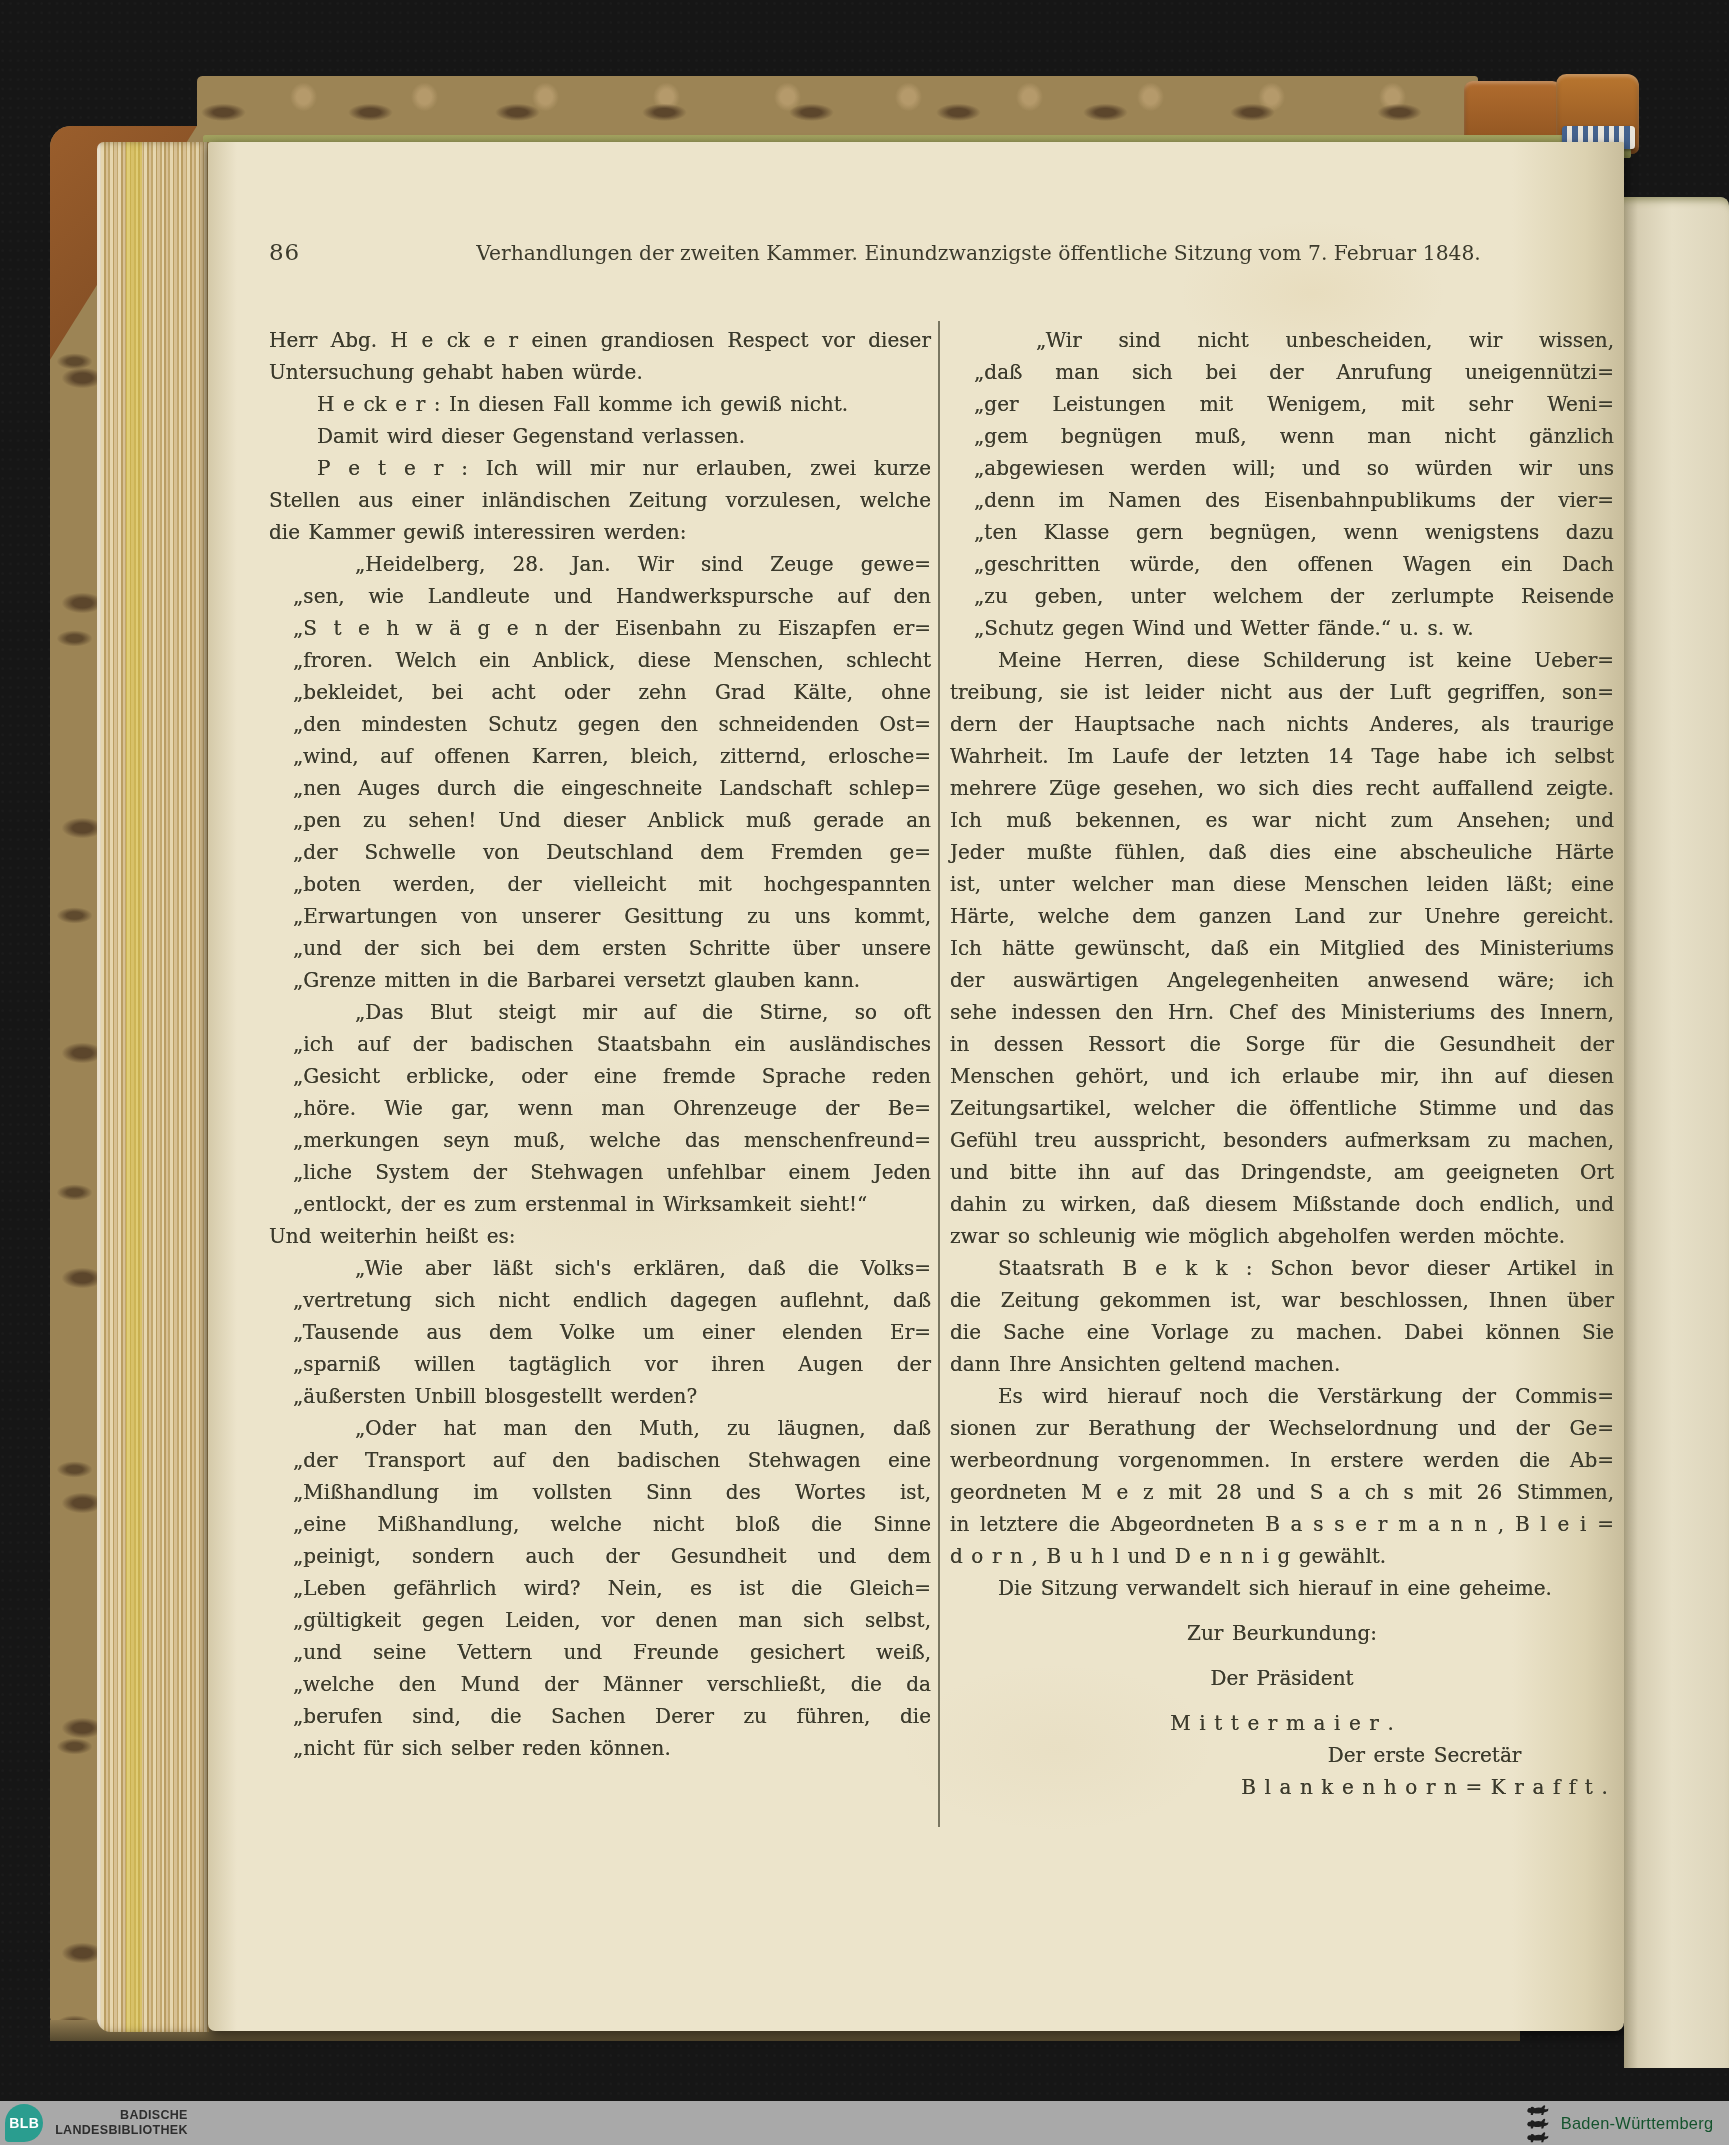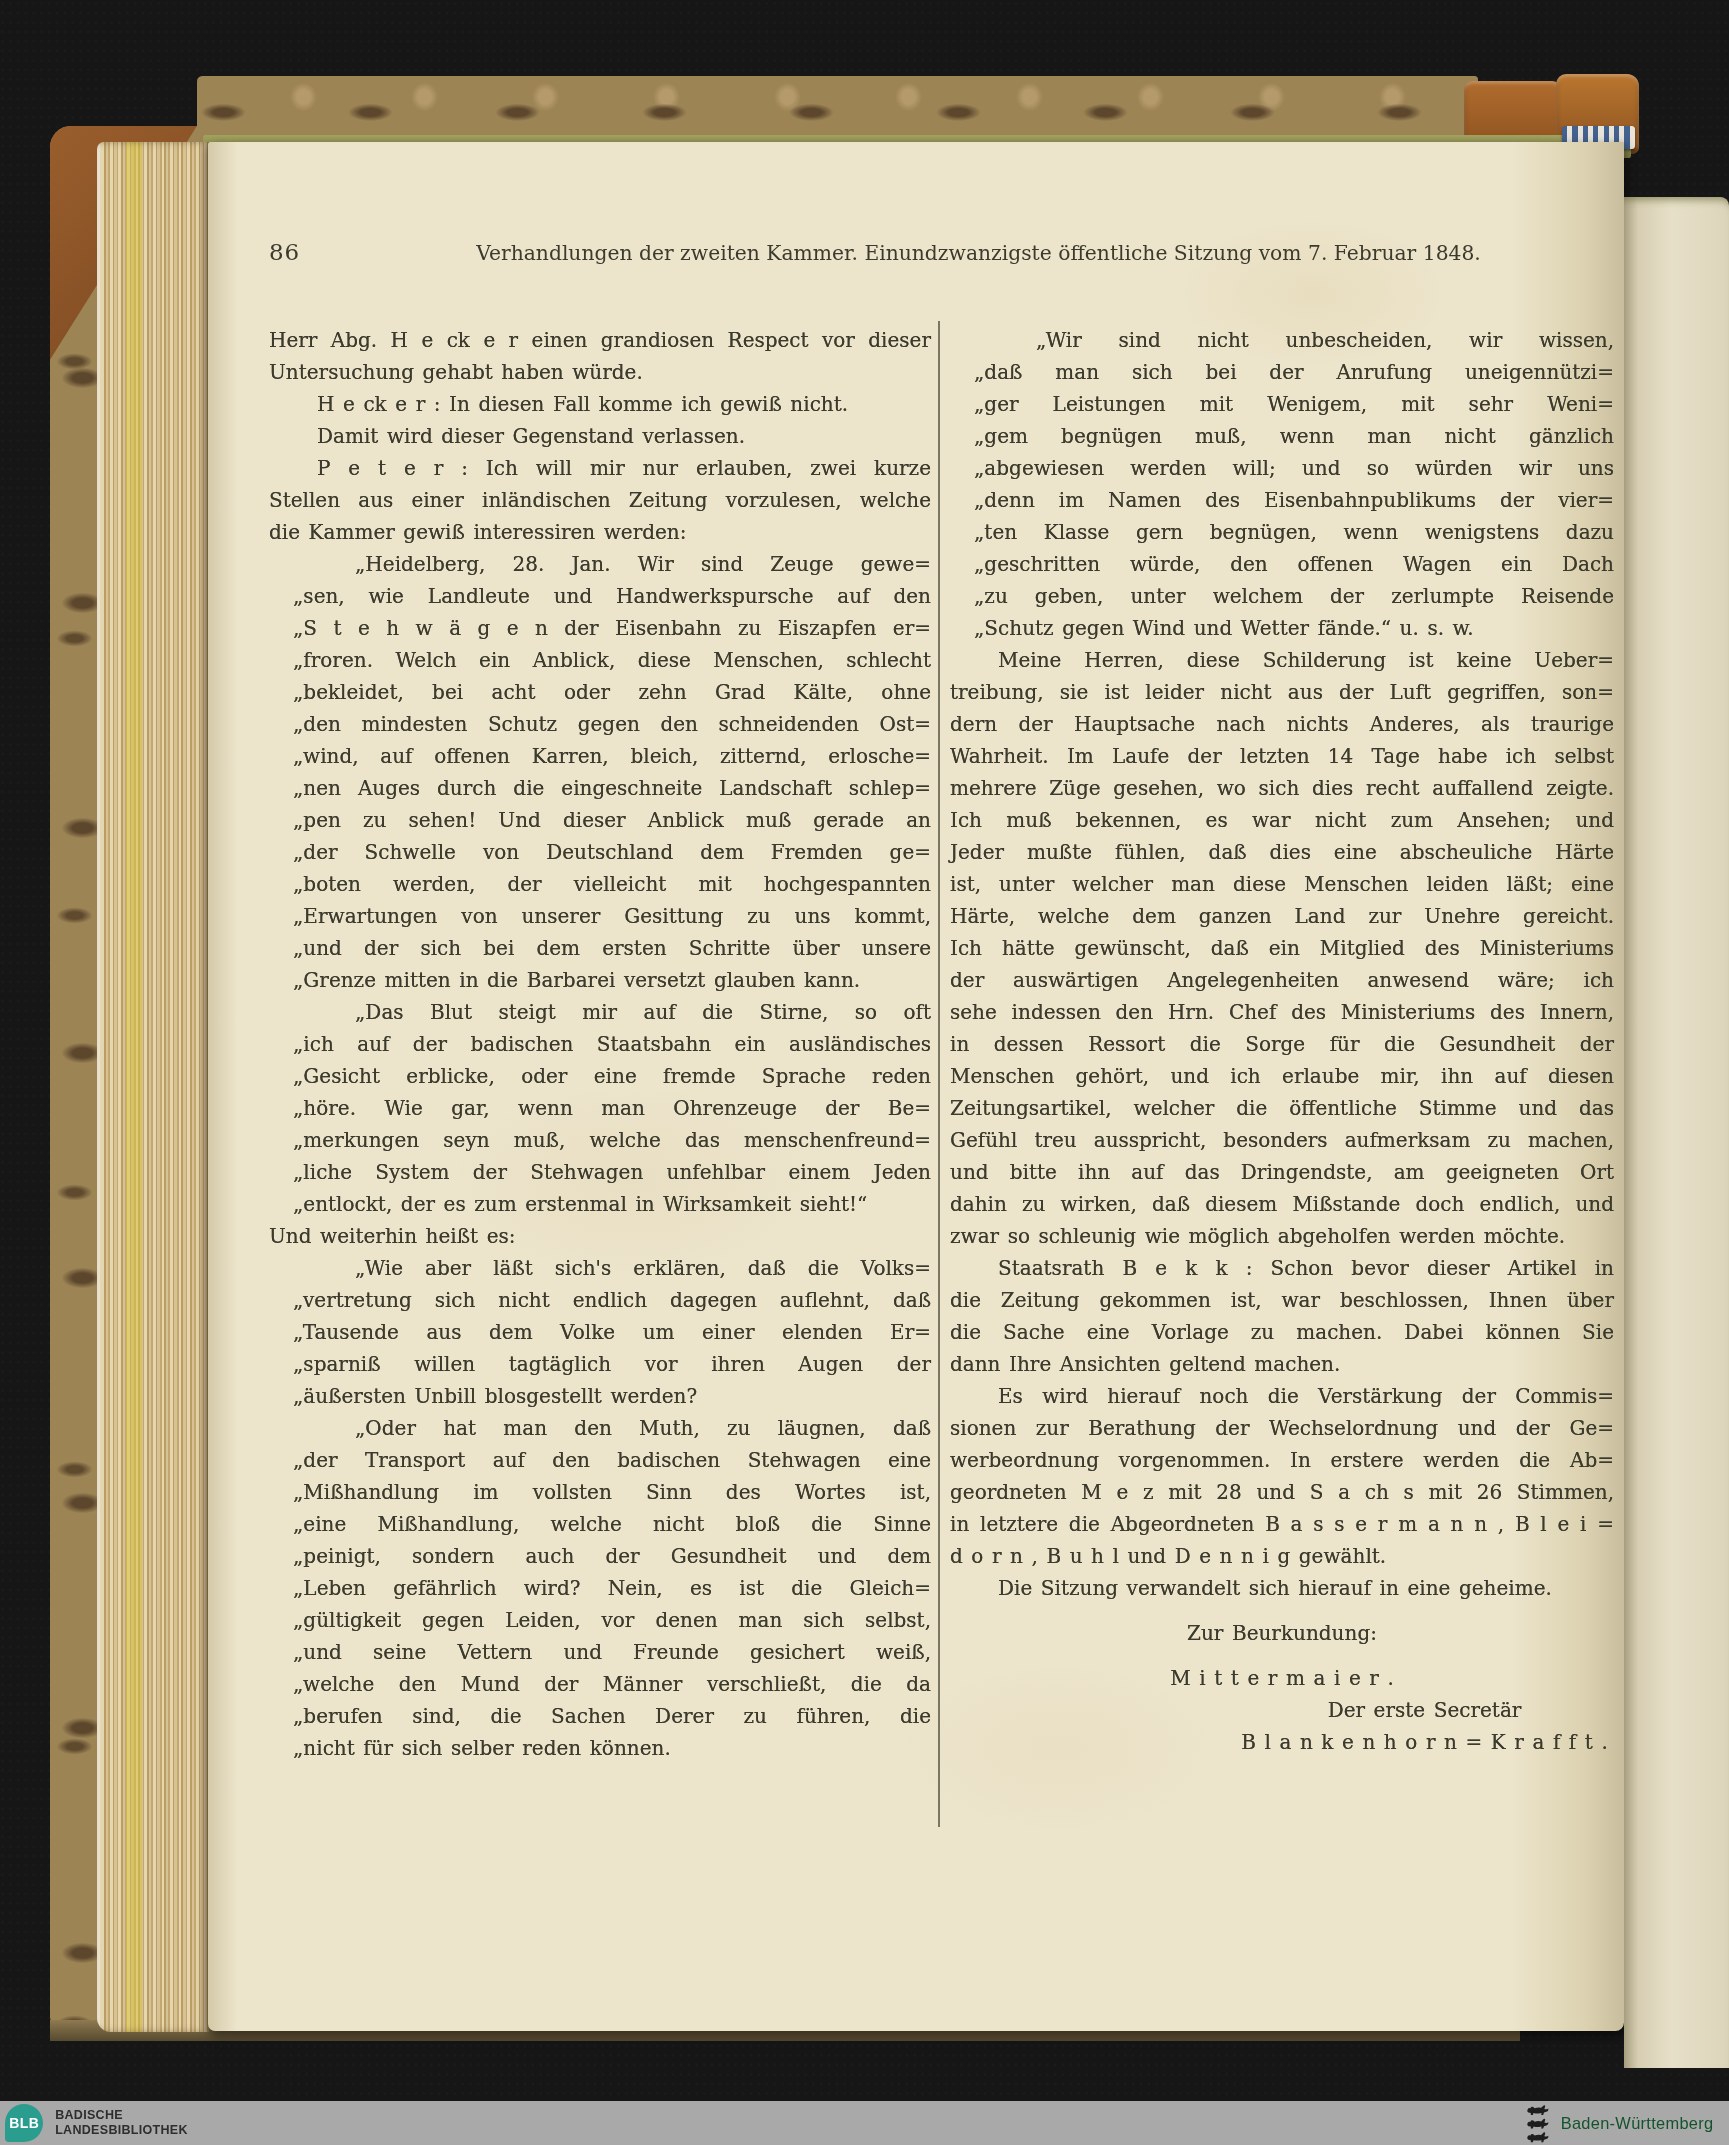--- a/index.html
+++ b/index.html
@@ -78,21 +78,21 @@
   .fe,.pe,.qe{text-align-last:left;}
   .p,.pe{padding-left:48px;}
   .q,.qe{padding-left:24px;}
   .qo{padding-left:86px;text-align-last:justify;}
   .c{text-align:center;text-align-last:center;padding-left:0;margin-top:13px;}
   .cr{text-align:center;text-align-last:center;padding-left:285px;}
 
   
   .footerbar{position:absolute;left:0;top:2101px;width:1729px;height:44px;z-index:10;
     background:var(--footer_gray,#a9a9a9);display:flex;align-items:center;
-    font-family:"Liberation Sans", sans-serif;}
+    font-family:"Liberation Sans", sans-serif;text-align:right;}
   .blb{width:38px;height:38px;margin-left:5.2px;border-radius:50% 50% 50% 10%;
     background:var(--accent_teal,#2a9d8f);display:flex;align-items:center;justify-content:center;
     color:#ffffff;font-weight:bold;font-size:14px;letter-spacing:0.4px;}
   .libname{margin-left:12px;color:#2e2e2e;font-weight:bold;font-size:12.5px;line-height:14.7px;letter-spacing:0.3px;}
   .bw{margin-left:auto;margin-right:15.6px;display:flex;align-items:center;}
   .arms{width:28px;height:40px;margin-right:8.6px;}
   .bwtext{color:#14532d;font-size:16.4px;font-weight:500;letter-spacing:0.3px;}
 </style>
 </head>
 <body>
@@ -201,20 +201,21 @@
           <div class="ln f">die Sache eine Vorlage zu machen.  Dabei können Sie</div>
           <div class="ln fe">dann Ihre Ansichten geltend machen.</div>
           <div class="ln p">Es wird hierauf noch die Verstärkung der Commis=</div>
           <div class="ln f">sionen zur Berathung der Wechselordnung und der Ge=</div>
           <div class="ln f">werbeordnung vorgenommen.  In erstere werden die Ab=</div>
           <div class="ln f">geordneten M e z mit 28 und S a ch s mit 26 Stimmen,</div>
           <div class="ln f">in letztere die Abgeordneten B a s s e r m a n n ,  B l e i =</div>
           <div class="ln fe">d o r n ,  B u h l und D e n n i g gewählt.</div>
           <div class="ln pe">Die Sitzung verwandelt sich hierauf in eine geheime.</div>
           <div class="ln c">Zur Beurkundung:</div>
+          <div class="ln c">Der Präsident</div>
           <div class="ln c">M i t t e r m a i e r .</div>
           <div class="ln cr">Der erste Secretär</div>
           <div class="ln cr">B l a n k e n h o r n = K r a f f t .</div>
         </div>
     </div>
   </div>
 
   <div class="footerbar">
     <div class="blb">
       <span>BLB</span>

